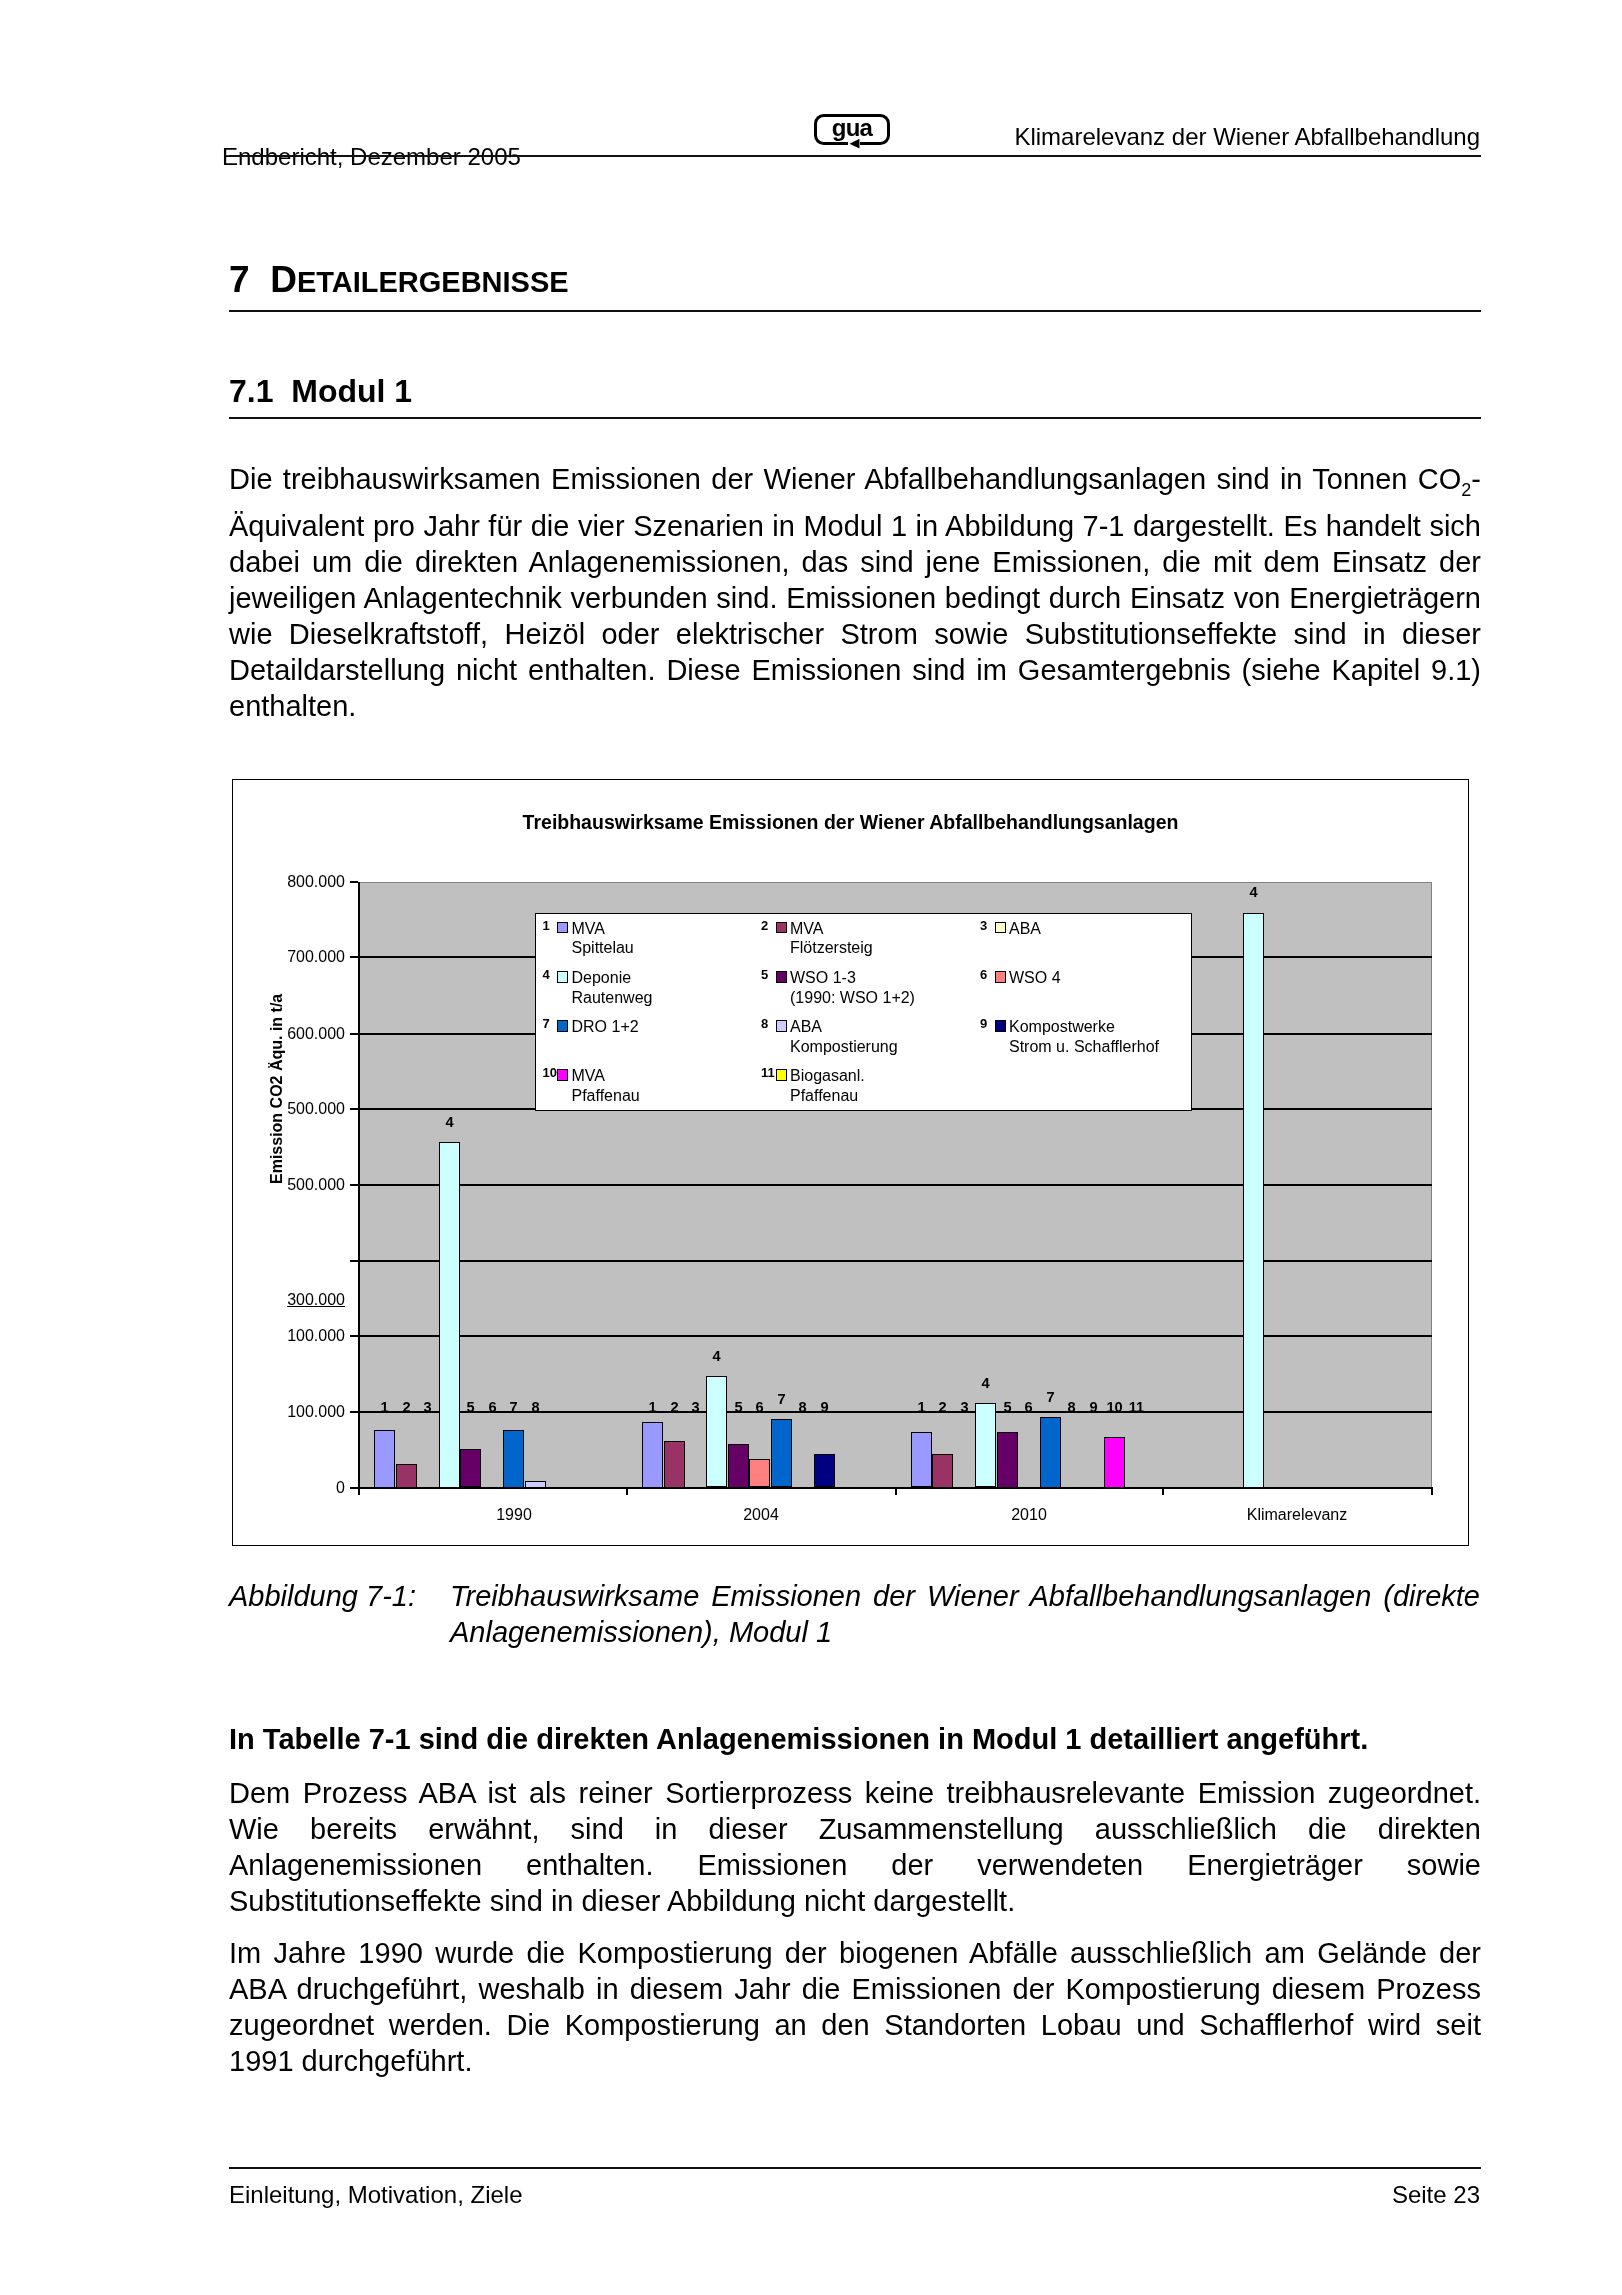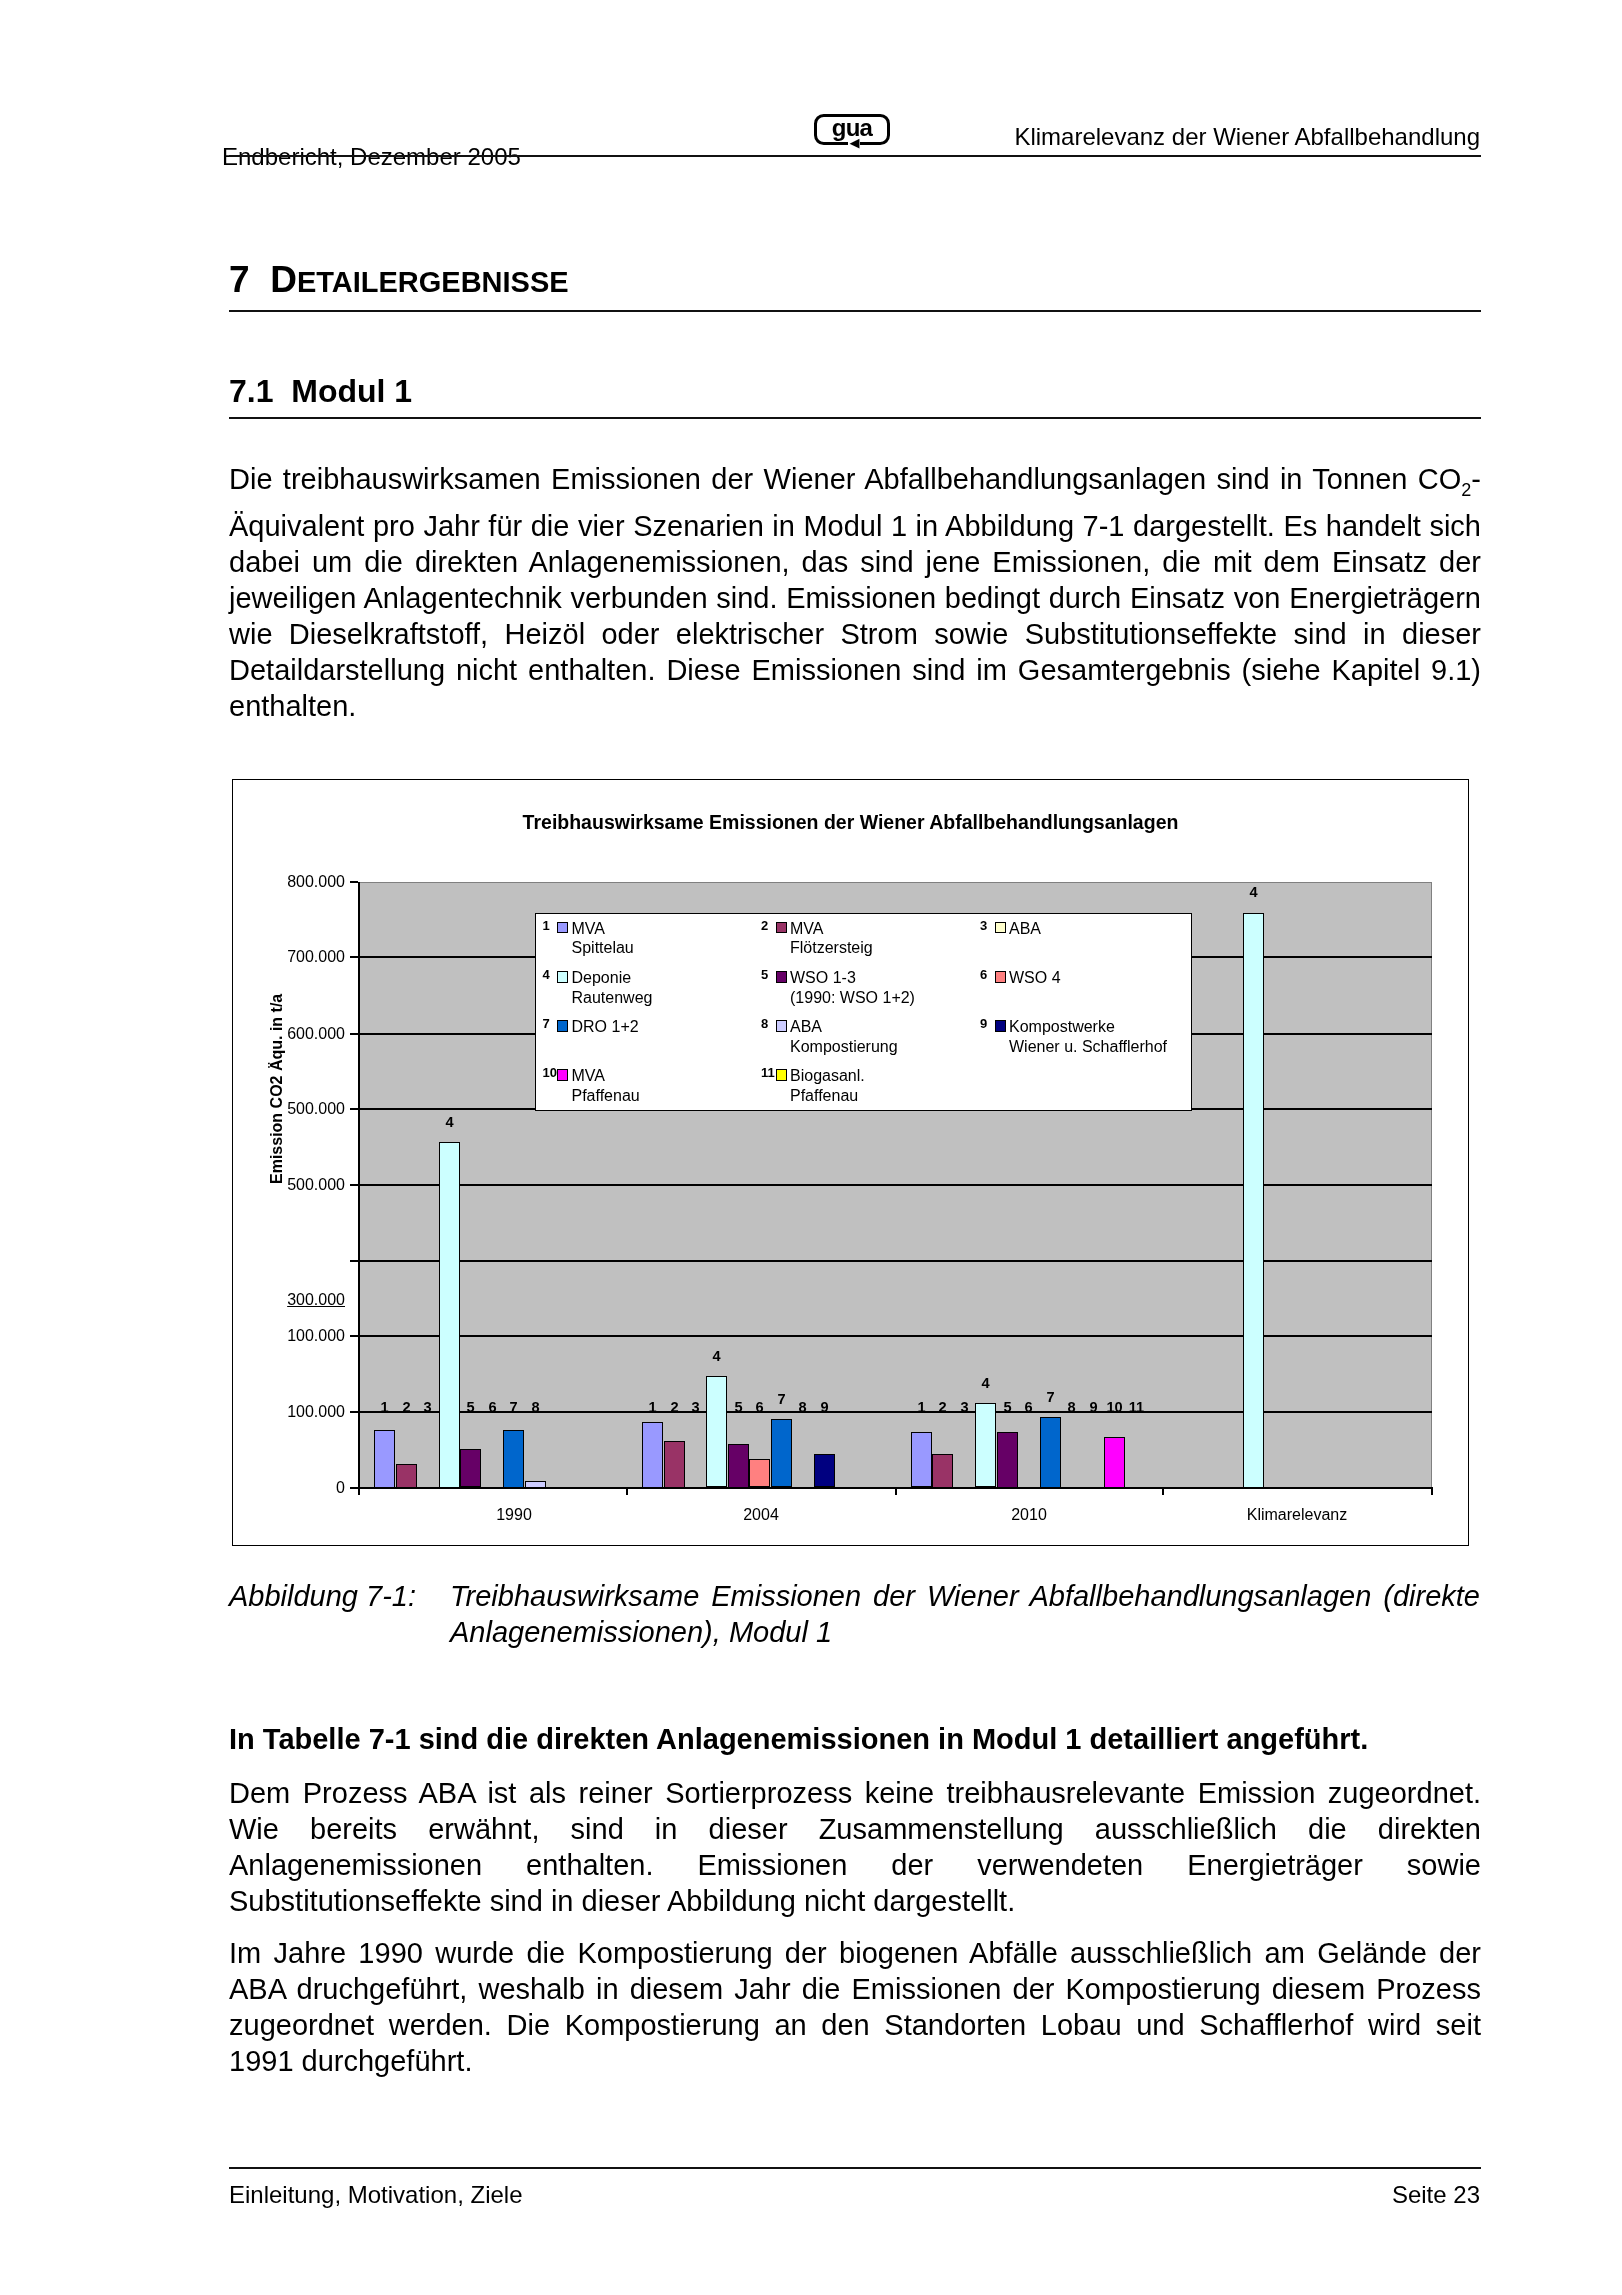--- a/index.html
+++ b/index.html
@@ -213,21 +213,21 @@
       <div class="leg-item" style="left: 225px; top: 103px;">
         <span class="leg-num">8</span>
         <span class="leg-sw" style="background: rgb(204, 204, 255);"></span>
         <span class="leg-txt">ABA
 Kompostierung</span>
       </div>
       <div class="leg-item" style="left: 444px; top: 103px;">
         <span class="leg-num">9</span>
         <span class="leg-sw" style="background: rgb(0, 0, 128);"></span>
         <span class="leg-txt">Kompostwerke
-Wiener u. Schafflerhof</span>
+Strom u. Schafflerhof</span>
       </div>
       <div class="leg-item" style="left: 6.5px; top: 152px;">
         <span class="leg-num">10</span>
         <span class="leg-sw" style="background: rgb(255, 0, 255);"></span>
         <span class="leg-txt">MVA
 Pfaffenau</span>
       </div>
       <div class="leg-item" style="left: 225px; top: 152px;">
         <span class="leg-num">11</span>
         <span class="leg-sw" style="background: rgb(255, 255, 0);"></span>

